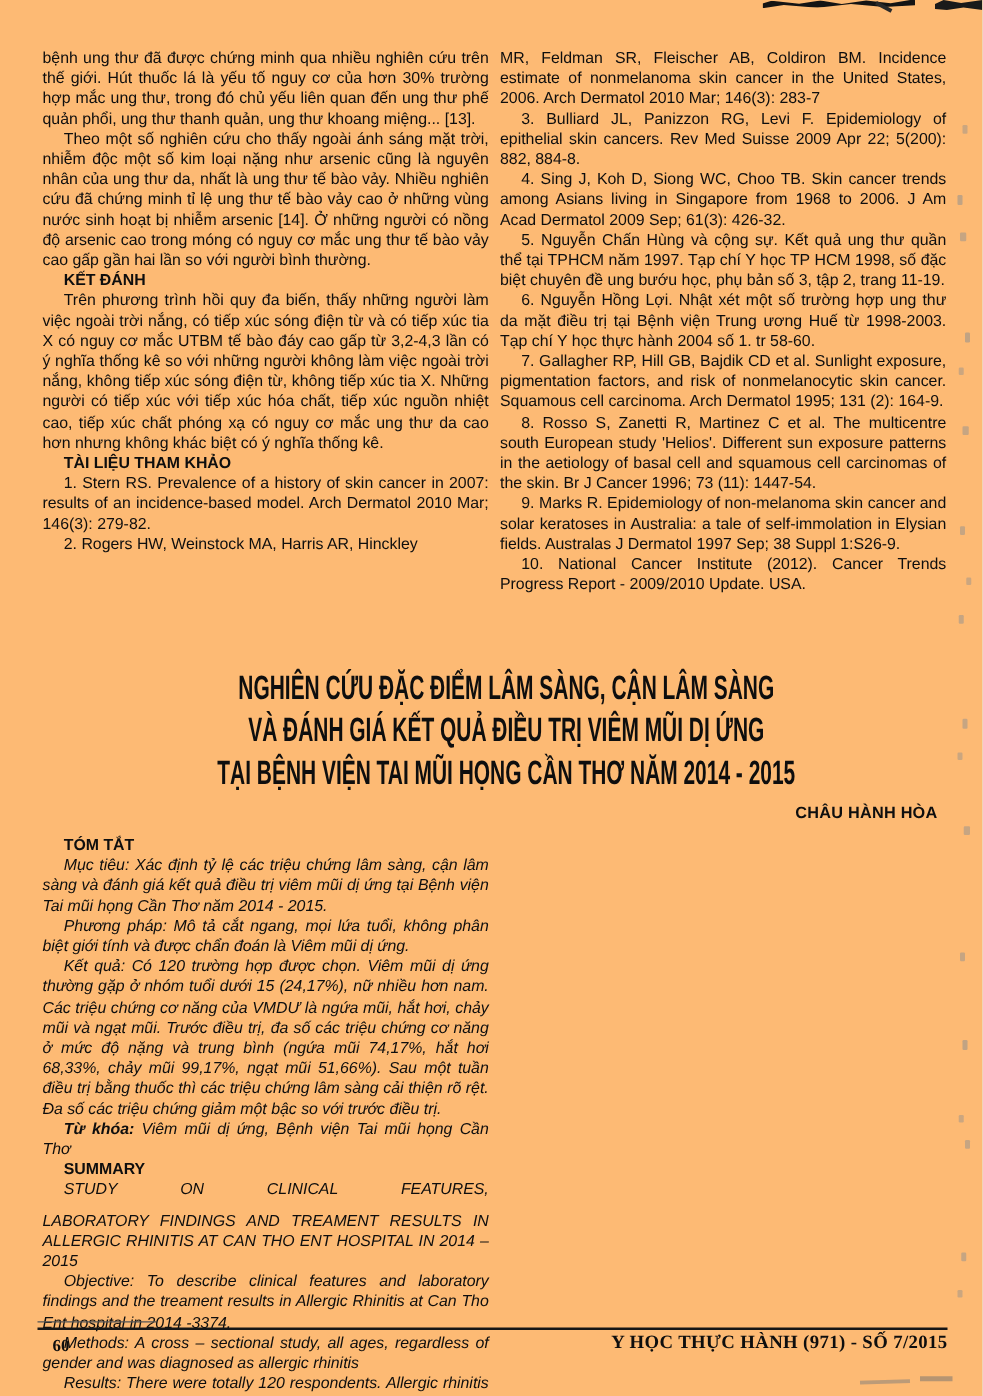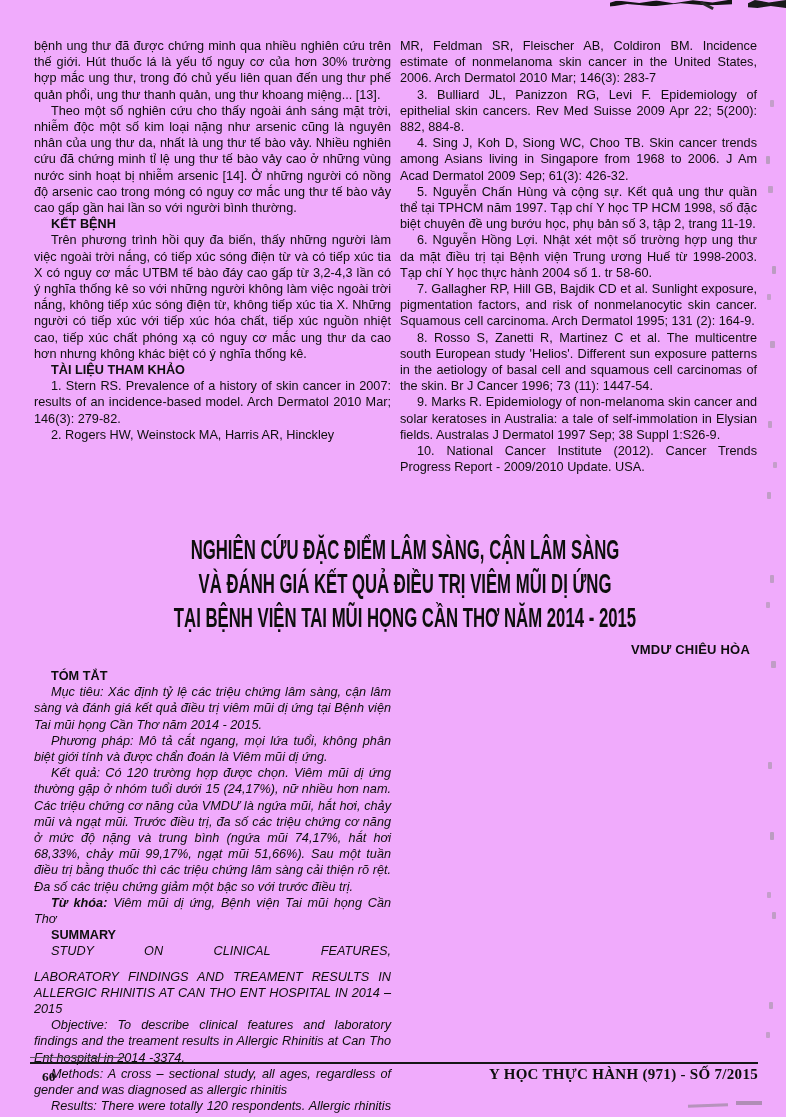--- a/index.html
+++ b/index.html
@@ -1,18 +1,18 @@
 <!DOCTYPE html>
 <html><head>
 <meta charset="utf-8">
 <style>
   html,body{margin:0;padding:0;background:#e8e8e8;}
   .page{
     position:relative;width:786px;height:1117px;margin:0 auto;
-    background:#f0abfc;color:#0e0e0e;overflow:hidden;
+    background:#fdba74;color:#0e0e0e;overflow:hidden;
     font-family:"Liberation Sans","DejaVu Sans",sans-serif;
   }
   .cols{position:absolute;left:34px;width:723px;display:flex;gap:9px;}
   .cols.top{top:38px;}
   .cols.bottom{top:668px;flex-direction:column;}
   .col{width:357px;font-size:12.7px;line-height:16.2px;}
   p{margin:0;}
   .just{text-align:justify;}
   .ind{text-indent:17px;}
   .heading{font-weight:bold;text-indent:17px;}
@@ -73,21 +73,21 @@
   <div class="bleed" style="top:912px;left:772px;width:4px;height:7px;opacity:.5;"></div>
   <div class="bleed" style="top:1002px;left:769px;width:4px;height:7px;opacity:.5;"></div>
   <div class="bleed" style="top:1032px;left:766px;width:4px;height:6px;opacity:.45;"></div>
   <div class="smudge-br-a"></div>
   <div class="smudge-br-b"></div>
 
   <div class="cols top">
     <div class="col">
       <p class="just">bệnh ung thư đã được chứng minh qua nhiều nghiên cứu trên thế giới. Hút thuốc lá là yếu tố nguy cơ của hơn 30% trường hợp mắc ung thư, trong đó chủ yếu liên quan đến ung thư phế quản phổi, ung thư thanh quản, ung thư khoang miệng... [13].</p>
       <p class="just ind">Theo một số nghiên cứu cho thấy ngoài ánh sáng mặt trời, nhiễm độc một số kim loại nặng như arsenic cũng là nguyên nhân của ung thư da, nhất là ung thư tế bào vảy. Nhiều nghiên cứu đã chứng minh tỉ lệ ung thư tế bào vảy cao ở những vùng nước sinh hoạt bị nhiễm arsenic [14]. Ở những người có nồng độ arsenic cao trong móng có nguy cơ mắc ung thư tế bào vảy cao gấp gần hai lần so với người bình thường.</p>
-      <p class="heading">KẾT BỆNH</p>
+      <p class="heading">KẾT ĐÁNH</p>
       <p class="just ind">Trên phương trình hồi quy đa biến, thấy những người làm việc ngoài trời nắng, có tiếp xúc sóng điện từ và có tiếp xúc tia X có nguy cơ mắc UTBM tế bào đáy cao gấp từ 3,2-4,3 lần có ý nghĩa thống kê so với những người không làm việc ngoài trời nắng, không tiếp xúc sóng điện từ, không tiếp xúc tia X. Những người có tiếp xúc với tiếp xúc hóa chất, tiếp xúc nguồn nhiệt cao, tiếp xúc chất phóng xạ có nguy cơ mắc ung thư da cao hơn nhưng không khác biệt có ý nghĩa thống kê.</p>
       <p class="heading">TÀI LIỆU THAM KHẢO</p>
       <p class="just ind">1.  Stern RS. Prevalence of a history of skin cancer in 2007: results of an incidence-based model. Arch Dermatol 2010 Mar; 146(3): 279-82.</p>
       <p class="just ind">2.  Rogers HW, Weinstock MA, Harris AR, Hinckley</p>
     </div>
     <div class="col">
       <p class="just">MR, Feldman SR, Fleischer AB, Coldiron BM. Incidence estimate of nonmelanoma skin cancer in the United States, 2006. Arch Dermatol 2010 Mar; 146(3): 283-7</p>
       <p class="just ind">3.  Bulliard JL, Panizzon RG, Levi F. Epidemiology of epithelial skin cancers. Rev Med Suisse 2009 Apr 22; 5(200): 882, 884-8.</p>
       <p class="just ind">4.  Sing J, Koh D, Siong WC, Choo TB. Skin cancer trends among Asians living in Singapore from 1968 to 2006. J Am Acad Dermatol 2009 Sep; 61(3): 426-32.</p>
       <p class="just ind">5.  Nguyễn Chấn Hùng và cộng sự. Kết quả ung thư quần thể tại TPHCM năm 1997. Tạp chí Y học TP HCM 1998, số đặc biệt chuyên đề ung bướu học, phụ bản số 3, tập 2, trang 11-19.</p>
@@ -98,21 +98,21 @@
       <p class="just ind">10. National Cancer Institute (2012). Cancer Trends Progress Report - 2009/2010 Update. USA.</p>
     </div>
   </div>
 
   <div class="title-block">
     <div class="title-line">NGHIÊN CỨU ĐẶC ĐIỂM LÂM SÀNG, CẬN LÂM SÀNG</div>
     <div class="title-line">VÀ ĐÁNH GIÁ KẾT QUẢ ĐIỀU TRỊ VIÊM MŨI DỊ ỨNG</div>
     <div class="title-line">TẠI BỆNH VIỆN TAI MŨI HỌNG CẦN THƠ NĂM 2014 - 2015</div>
   </div>
 
-  <div class="author">VMDƯ CHIÊU HÒA</div>
+  <div class="author">CHÂU HÀNH HÒA</div>
 
   <div class="cols bottom">
     <div class="col">
       <p class="heading">TÓM TẮT</p>
       <p class="just ind i">Mục tiêu: Xác định tỷ lệ các triệu chứng lâm sàng, cận lâm sàng và đánh giá kết quả điều trị viêm mũi dị ứng tại Bệnh viện Tai mũi họng Cần Thơ năm 2014 - 2015.</p>
       <p class="just ind i">Phương pháp: Mô tả cắt ngang, mọi lứa tuổi, không phân biệt giới tính và được chẩn đoán là Viêm mũi dị ứng.</p>
       <p class="just ind i">Kết quả: Có 120 trường hợp được chọn. Viêm mũi dị ứng thường gặp ở nhóm tuổi dưới 15 (24,17%), nữ nhiều hơn nam. Các triệu chứng cơ năng của VMDƯ là ngứa mũi, hắt hơi, chảy mũi và ngạt mũi. Trước điều trị, đa số các triệu chứng cơ năng ở mức độ nặng và trung bình (ngứa mũi 74,17%, hắt hơi 68,33%, chảy mũi 99,17%, ngạt mũi 51,66%). Sau một tuần điều trị bằng thuốc thì các triệu chứng lâm sàng cải thiện rõ rệt. Đa số các triệu chứng giảm một bậc so với trước điều trị.</p>
       <p class="just ind i"><span class="b">Từ khóa:</span> <span>Viêm mũi dị ứng, Bệnh viện Tai mũi họng Cần Thơ</span></p>
       <p class="heading">SUMMARY</p>
       <p class="i spread">STUDY ON CLINICAL FEATURES,</p>

